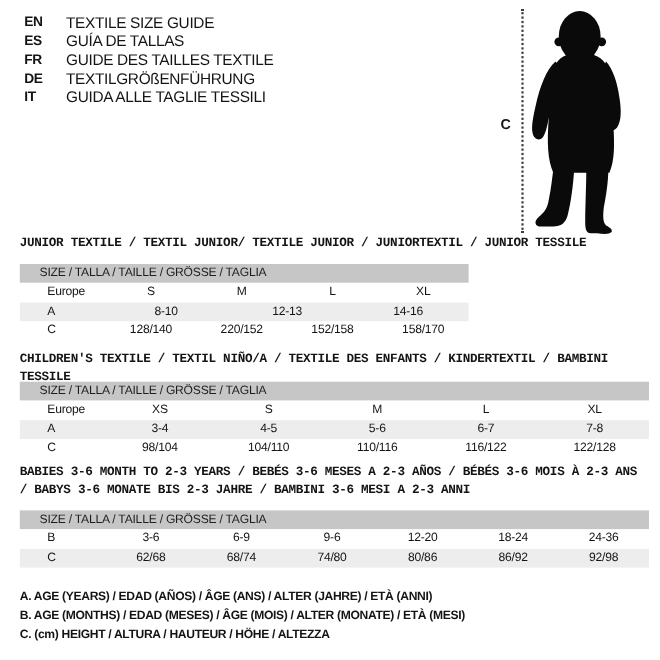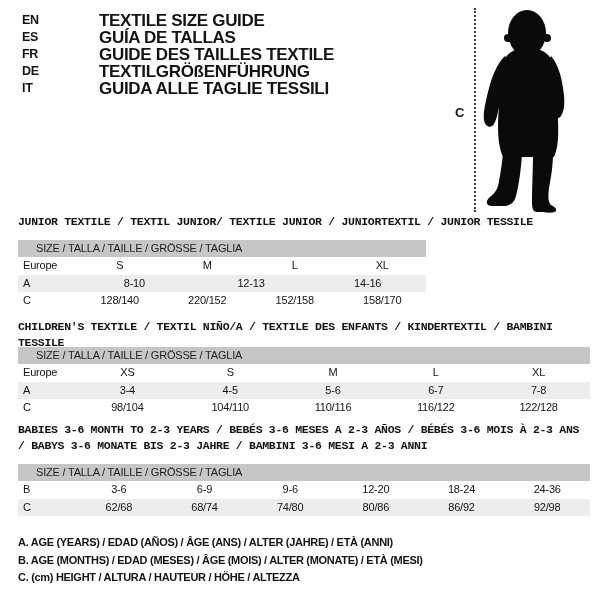--- a/index.html
+++ b/index.html
@@ -1,23 +1,23 @@
 <!DOCTYPE html>
 <html style="--bar: #c6c6c6; --stripe: #ededed; --text: #141414;"><head>
 <meta charset="utf-8">
 <style>
   * { margin:0; padding:0; box-sizing:border-box; }
   html,body { width:600px; height:600px; background:#ffffff; overflow:hidden;
     font-family:"Liberation Sans", sans-serif; color:var(--text,#141414); }
 
   
   .lang-list { position:absolute; left:22px; top:12px; }
-  .lang-row { display:flex; height:17px; line-height:17px;gap:39px; }
+  .lang-row { display:flex; height:17px; line-height:17px; }
   .lang-code { width:38px; font-weight:700; font-size:12.5px; letter-spacing:-0.3px; }
-  .lang-label { font-weight:700; font-size:17px; letter-spacing:-0.3px; }
+  .lang-label { font-weight:400; font-size:14px; letter-spacing:-0.3px; }
 
   
   .height-line { position:absolute; left:474px; top:8px; height:204px; width:0;
     border-left:2px dotted #3c3c3c; }
   .height-label { position:absolute; left:455px; top:105px; font-weight:700;
     font-size:13px; }
   .silhouette { position:absolute; left:481px; top:6px; width:96px; height:208px; }
 
   
   .section-title { position:absolute; left:18px; width:568px; font-weight:700;
@@ -29,21 +29,21 @@
   
   .size-table { position:absolute; left:18px; }
   .table-junior   { top:240px; width:408px; }
   .table-children { top:347px; width:572px; }
   .table-babies   { top:464px; width:572px; }
   .size-bar { height:17px; line-height:17px; background:var(--bar,#c6c6c6);
     font-size:11px; padding-left:18px; color:#1e1e1e; letter-spacing:-0.2px; }
   .trow { display:flex; height:17.5px; line-height:17.5px; font-size:11px;
     letter-spacing:-0.2px; }
   .trows .trow:nth-child(2) { background:var(--stripe,#ededed); }
-  .rlabel { width:58px; padding-left:5px; text-align:left; flex:0 0 58px; }
+  .rlabel { width:58px; padding-left:5px; text-align:left; flex:0 0 58px;margin-left:20px; }
   .cell { flex:1 1 0; text-align:center; }
 
   
   .footnotes { position:absolute; left:18px; top:534px; width:570px; }
   .footnote { height:17.5px; line-height:17.5px; font-weight:700; font-size:11px;
     letter-spacing:-0.3px; }
 </style>
 </head>
 <body>
 

